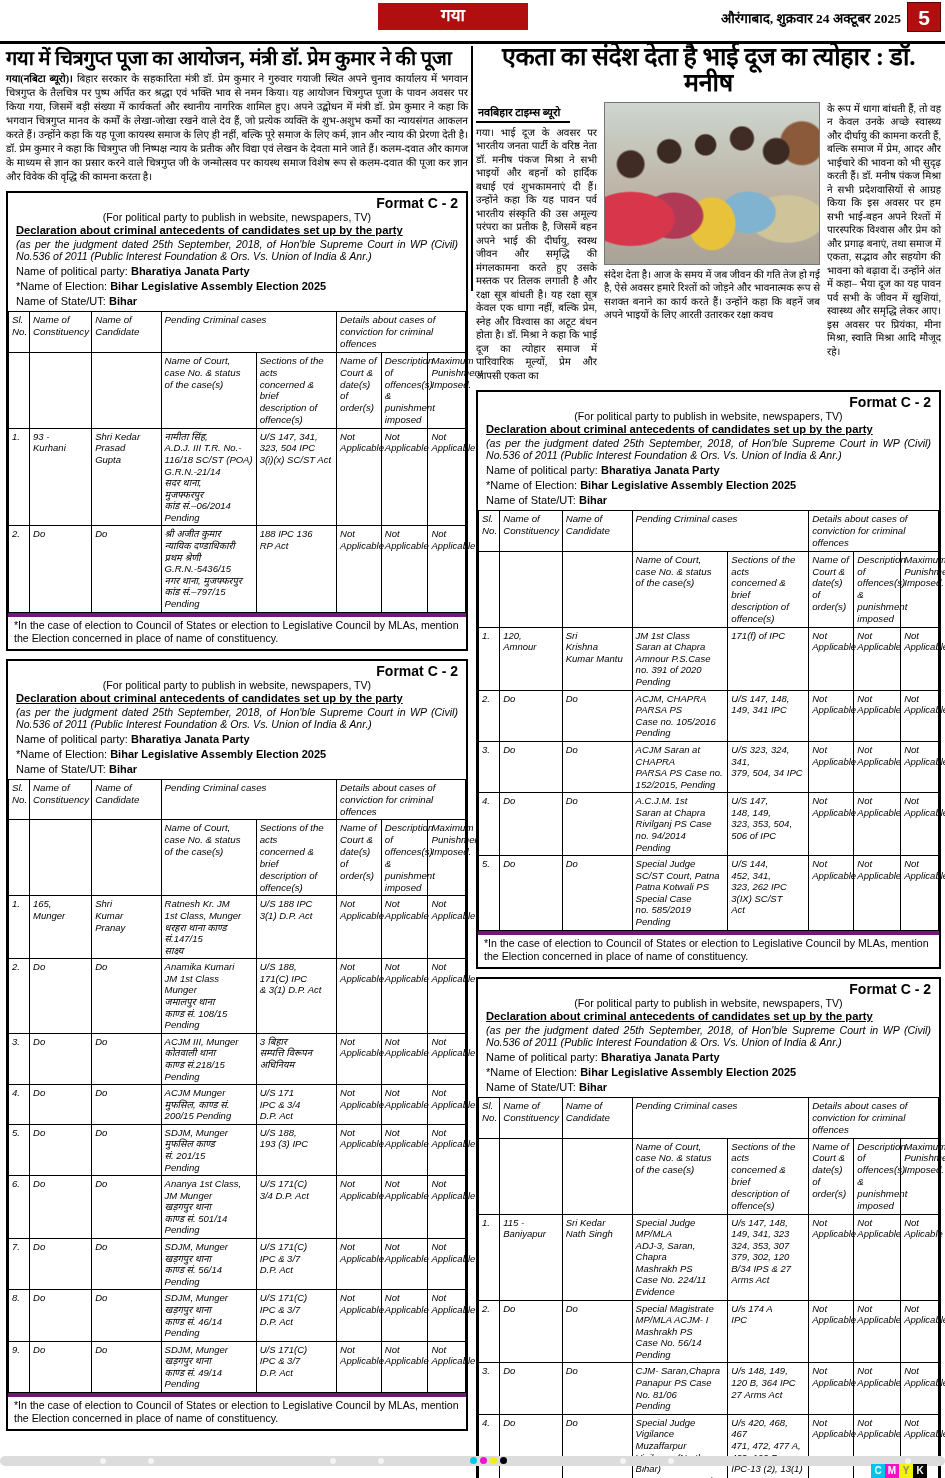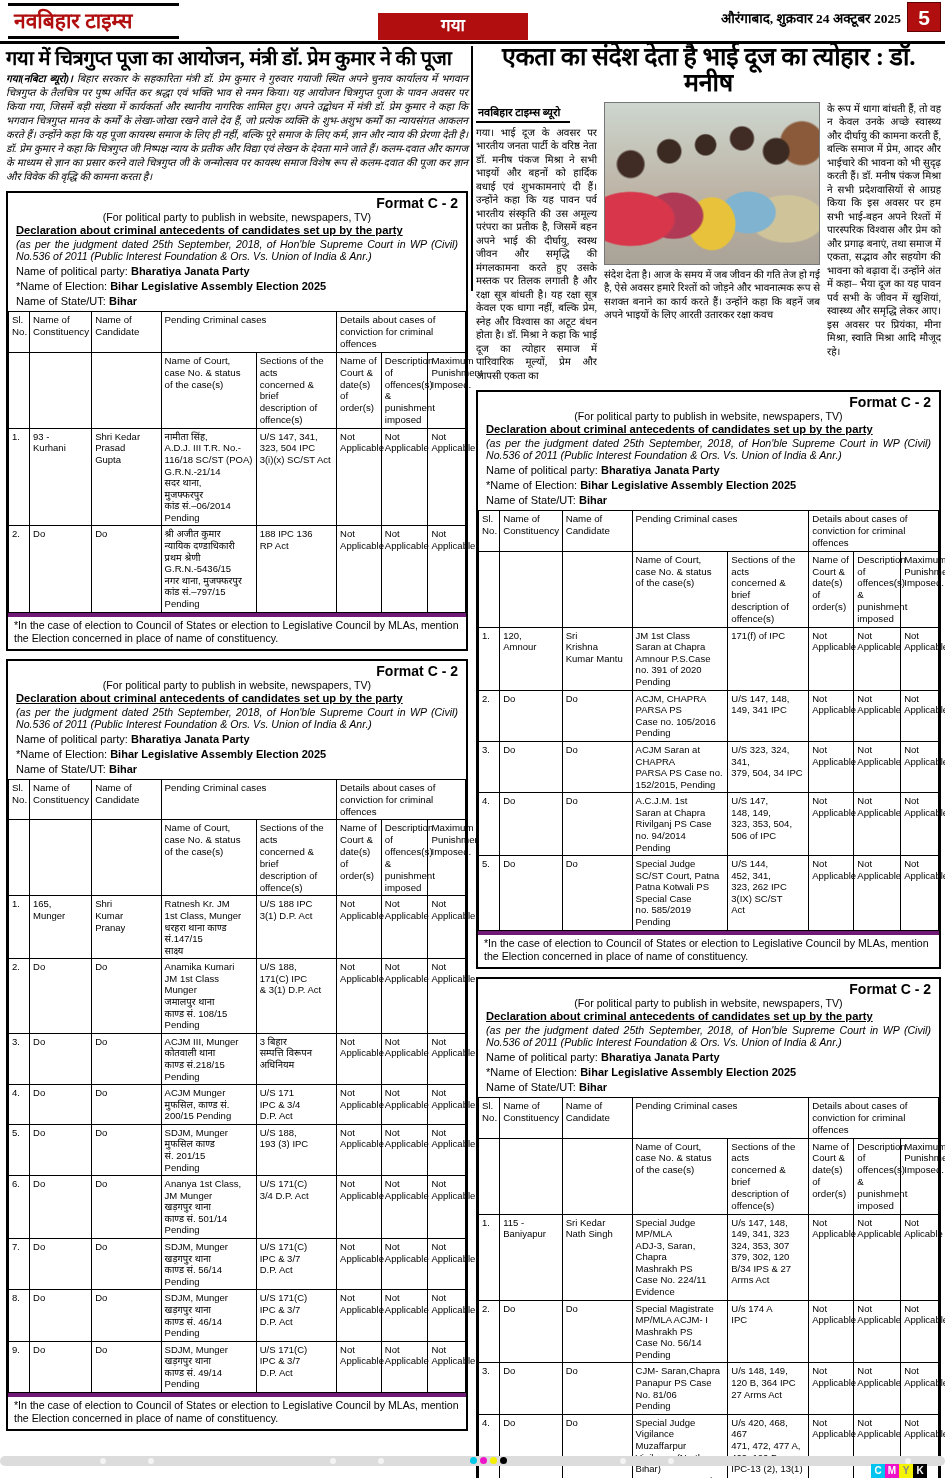--- a/index.html
+++ b/index.html
@@ -4,36 +4,36 @@
 <style>
   * { margin:0; padding:0; box-sizing:border-box; }
   html,body { background:#f2f2f2; }
   body { width:945px; height:1478px; position:relative; overflow:hidden; margin:0 auto;
          background:#ffffff; font-family:"Liberation Serif", serif; color:#000; }
 
   
   .masthead { position:absolute; top:0; left:0; width:945px; height:41px; background:#fff; }
   .paper-name { position:absolute; left:8px; top:3px; font-size:21px; font-weight:bold; color:#b10f0f;
                 border-top:3px solid #000; border-bottom:3px solid #000; padding:0 46px 2px 6px; }
-  .edition-box { position:absolute; left:378px; top:13px; width:150px; height:27px; background:#b10f0f;
+  .edition-box { position:absolute; left:378px; top:3px; width:150px; height:27px; background:#b10f0f;
                  color:#fff; font-size:17px; font-weight:bold; text-align:center; line-height:26px; }
   .dateline { position:absolute; right:44px; top:9px; font-size:13.5px; font-weight:bold; }
   .page-box { position:absolute; right:4px; top:2px; width:34px; height:30px; background:#b10f0f; color:#fff;
               font-weight:bold; font-size:21px; text-align:center; line-height:29px; border:1px solid #5f0000;
               font-family:"Liberation Sans", sans-serif; }
   .masthead-rule { position:absolute; top:41px; left:0; width:945px; height:3px; background:#000; }
 
   
   .col-left  { position:absolute; left:6px;  top:47px; width:462px; }
   .col-right { position:absolute; left:476px; top:44px; width:465px; }
   .col-divider { position:absolute; left:471px; top:46px; width:2px; height:245px; background:#000; }
 
   
   .left-headline { font-size:20px; font-weight:bold; line-height:1.12; letter-spacing:-0.2px; }
-  .left-body { font-size:10.2px; line-height:1.36; text-align:justify; margin-top:3px;font-style:italic; }
+  .left-body { font-size:10.2px; line-height:1.36; text-align:justify; margin-top:3px; }
   .left-body .lede { font-weight:bold; }
 
   
   .right-headline { font-size:25px; font-weight:bold; line-height:1.05; text-align:center; letter-spacing:-0.3px; }
   .article2-grid { display:grid; grid-template-columns:121px 216px 1fr; column-gap:7px; margin-top:5px; }
   .byline { display:inline-block; font-size:11px; font-weight:bold; border-bottom:2px solid #000;
             padding:0 10px 2px 2px; margin-bottom:3px; }
   .a2-text { font-size:10.1px; line-height:1.34; text-align:justify; }
   .photo { width:100%; height:163px; border:1px solid #777; margin-bottom:3px;
     background:
@@ -52,39 +52,38 @@
 
   
   .c2-box { border:2px solid #000; margin-top:8px; background:#fff; font-family:"Liberation Sans", sans-serif; }
   .c2-head { padding:2px 8px 4px; }
   .c2-format { text-align:right; font-weight:bold; font-size:14px; }
   .c2-publish { text-align:center; font-size:10.6px; }
   .c2-decl { font-size:11.2px; font-weight:600; text-decoration:underline; margin-top:1px; }
   .c2-judg { font-size:10.6px; font-style:italic; text-align:justify; margin-top:2px; }
   .c2-line { font-size:11px; margin-top:3px; }
   .c2-val { font-weight:bold; }
-  table.c2 { width:100%; border-collapse:collapse; font-size:9.5px; table-layout:fixed; }
+  table.c2 { width:100%; border-collapse:collapse; font-size:9.5px; table-layout:fixed;font-style:italic; }
   table.c2 th, table.c2 td { border:1px solid #000; vertical-align:top; text-align:left;
       padding:2px 3px; white-space:pre-line; font-weight:normal; line-height:1.22; }
   table.c2 thead th { font-size:9.7px; }
   th.grp-pending { text-align:center; vertical-align:middle; }
   .c2-foot { font-size:10.6px; line-height:1.25; padding:2px 6px 4px; border-top:4px solid #701a75; }
 
   
   .reg-strip { position:absolute; left:0; top:1456px; width:945px; height:10px; background:#dcdcdc; border-radius:5px; }
   .reg-dot { position:absolute; top:1458px; width:6px; height:6px; border-radius:50%; background:#f4f4f4; }
   .ink-dot { position:absolute; top:1457px; width:7px; height:7px; border-radius:50%; }
   .cmyk { position:absolute; top:1464px; right:18px; display:flex; }
   .cmyk span { width:14px; height:14px; font:bold 10px/14px "Liberation Sans", sans-serif; text-align:center; }
 </style>
 </head>
 <body>
 
 <div class="masthead">
-  <div class="paper-name">नवबिहार टाइम्स</div>
   <div class="edition-box">गया</div>
   <div class="dateline">औरंगाबाद, शुक्रवार 24 अक्टूबर 2025</div>
   <div class="page-box">5</div>
 </div>
 <div class="masthead-rule"></div>
 <div class="col-divider"></div>
 
 <div class="col-left">
 
   <div>

